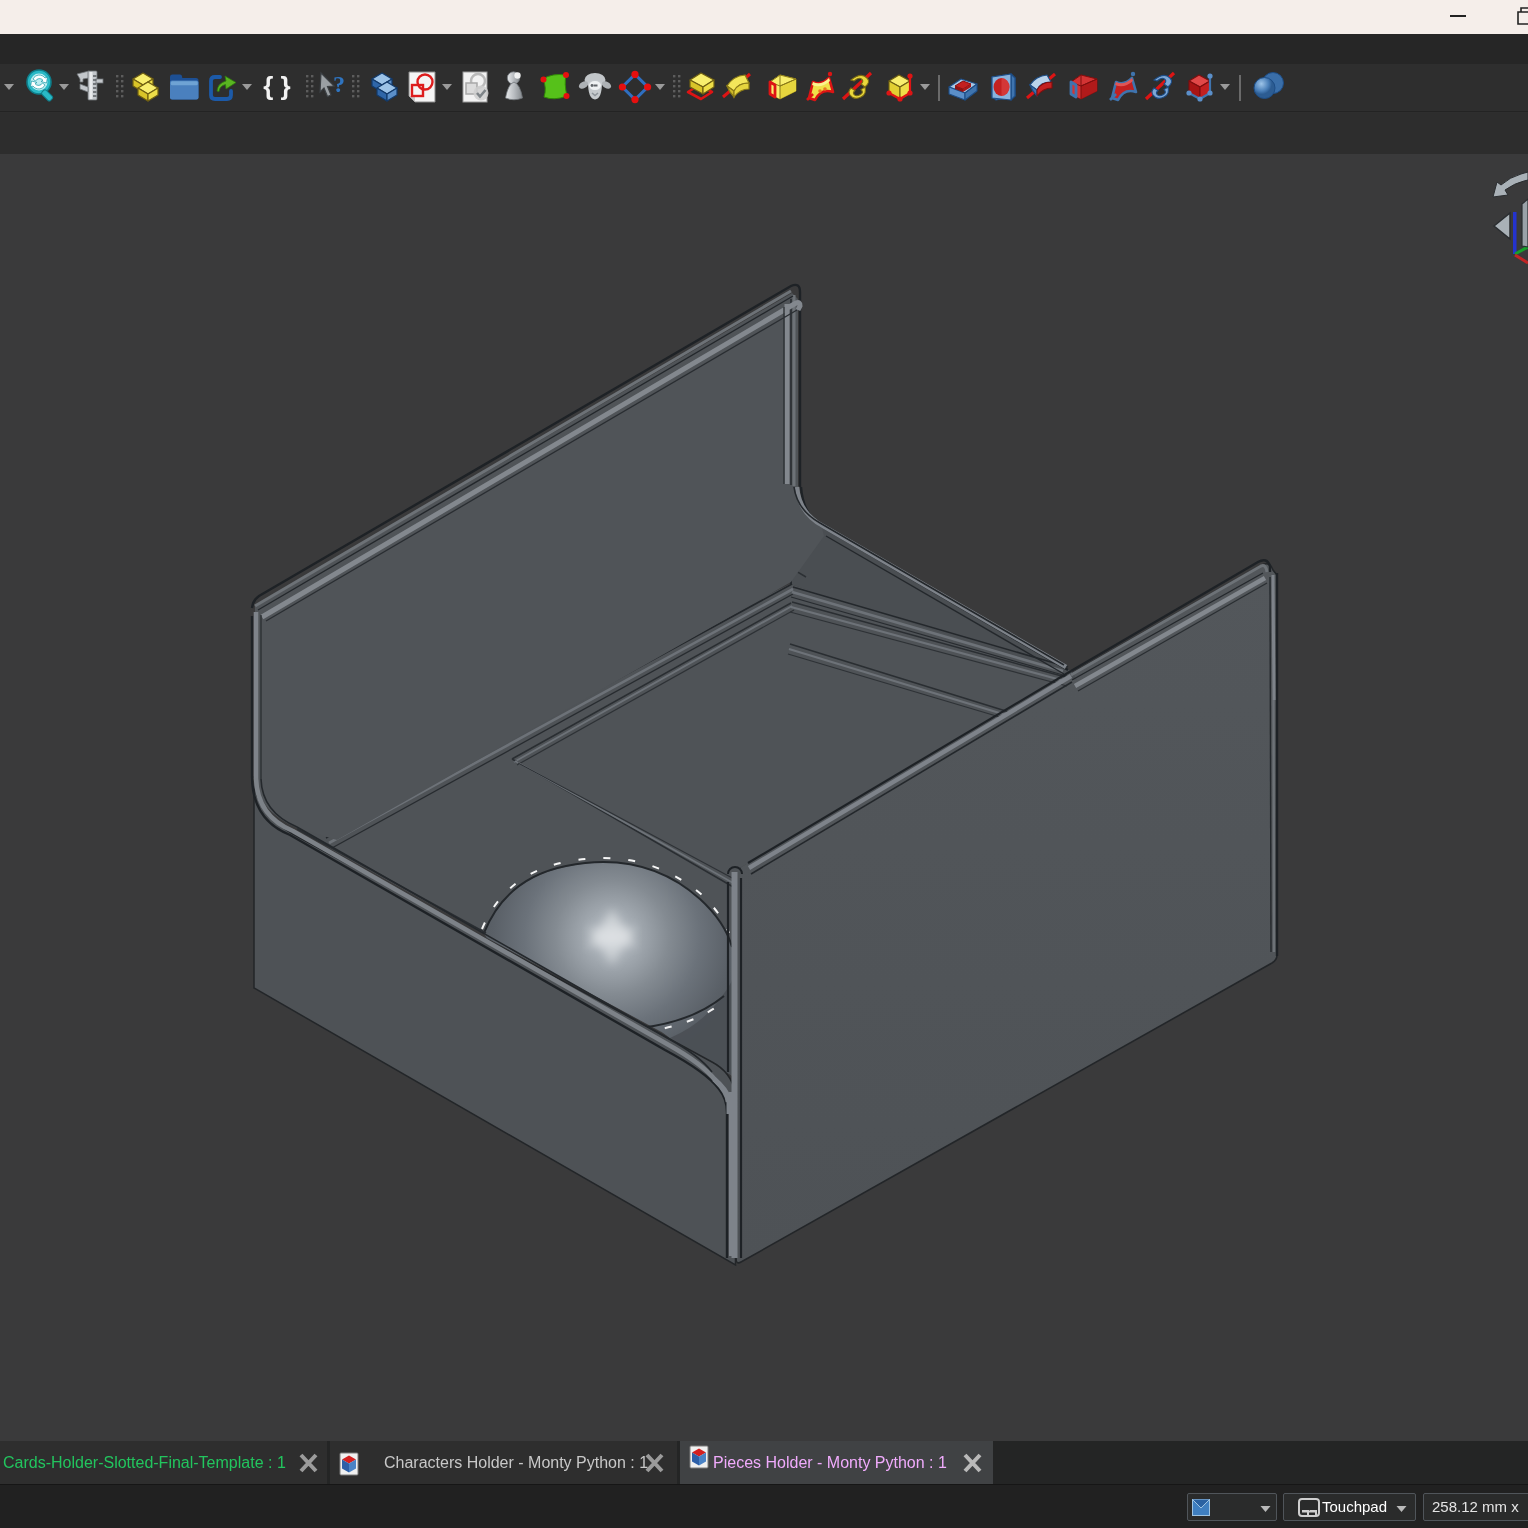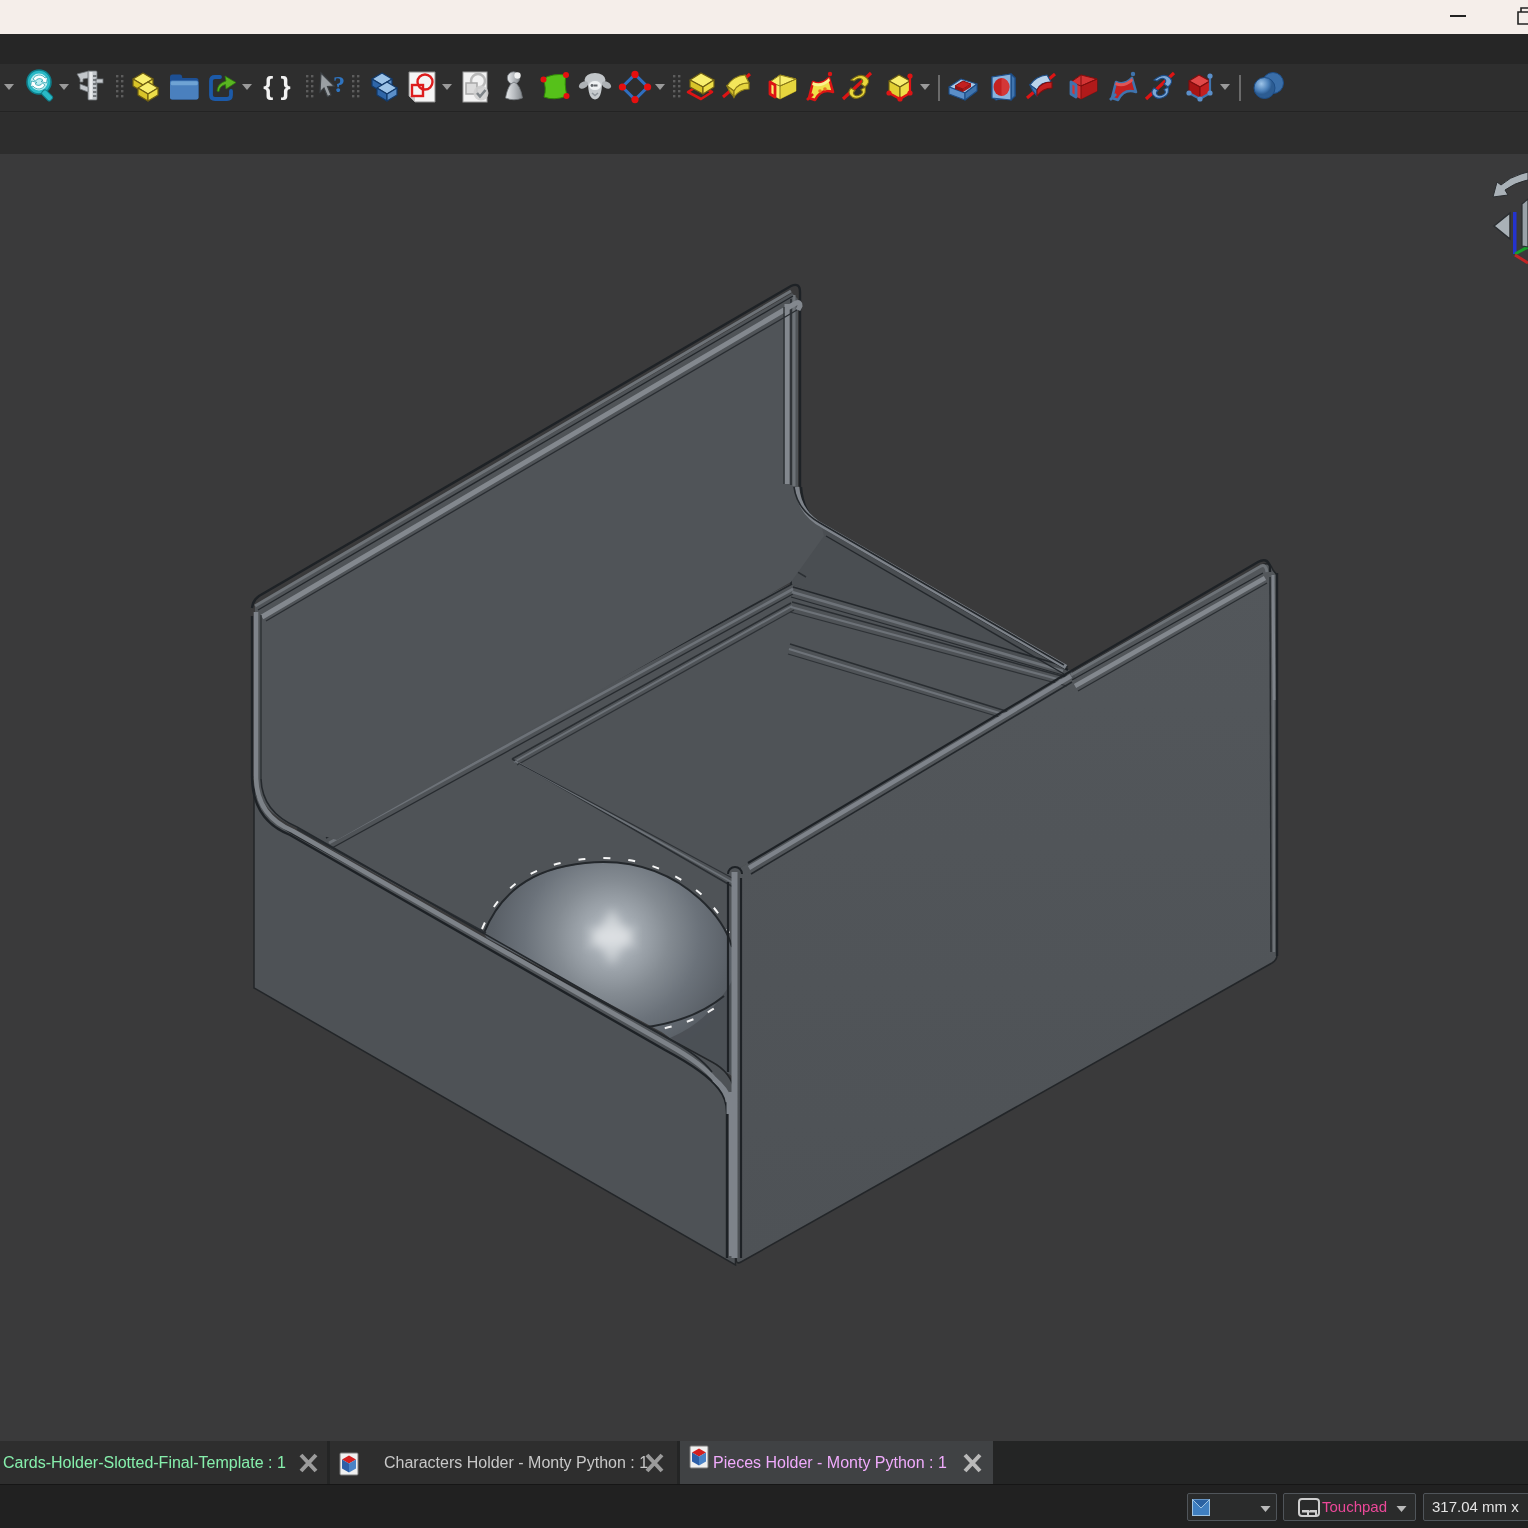--- a/index.html
+++ b/index.html
@@ -460,21 +460,21 @@
 <polygon points="1494,226 1510,213 1510,239" fill="#a9b1b7" stroke="#2a2d30" stroke-width="1.5"></polygon>
 <rect x="1513" y="212" width="3.5" height="42" fill="#2433cf"></rect>
 <path d="M 1515,254 L 1528,247" stroke="#17a02b" stroke-width="3"></path>
 <path d="M 1515,255 L 1528,263" stroke="#c32424" stroke-width="3"></path>
 <path d="M 1522,204 L 1528,199 L 1528,247 L 1522,246 Z" fill="#9aa2a8" stroke="#2a2d30" stroke-width="1.2"></path>
 </g>
 </svg>
 
 <div class="abs" style="left:0;top:1441px;width:1528px;height:43px;background:#242525;">
   <div class="abs" style="left:0;top:0;width:327px;height:43px;background:#2e2e2e;"></div>
-  <div class="abs" style="left:3px;top:13px;width:300px;color:#86efac;font-size:16px;">Cards-Holder-Slotted-Final-Template&nbsp;:&nbsp;1</div>
+  <div class="abs" style="left:3px;top:13px;width:300px;color:#22c55e;font-size:16px;">Cards-Holder-Slotted-Final-Template&nbsp;:&nbsp;1</div>
   <svg class="abs" style="left:297px;top:11px" width="23" height="22" viewBox="0 0 23 22">
       <path d="M4 3 L19 19 M19 3 L4 19" stroke="#9b9b9b" stroke-width="4"></path>
     </svg>
   <div class="abs" style="left:330px;top:0;width:347px;height:43px;background:#2e2e2e;"></div>
   <svg style="position:absolute;left:339px;top:11px" width="20" height="24" viewBox="0 0 20 24">
 <rect x="1" y="1" width="18" height="22" rx="1" fill="#f0f0f0" stroke="#7a7a7a"></rect>
 <polygon points="10,3.5 17,7.5 10,11.5 3,7.5" fill="#d42020"></polygon>
 <polygon points="3,7.5 10,11.5 10,20.5 3,16.5" fill="#2d5fa8"></polygon>
 <polygon points="10,11.5 17,7.5 17,16.5 10,20.5" fill="#4a83c6"></polygon>
 </svg>
@@ -503,20 +503,20 @@
     </svg>
     <svg class="abs" style="left:72px;top:11px" width="11" height="8" viewBox="0 0 11 8">
         <polygon points="0.5,1 10.5,1 5.5,7" fill="#b9b9b9"></polygon>
       </svg>
   </div>
   <div class="abs" style="left:1283px;top:8px;width:133px;height:28px;background:#2a2b2b;border:1px solid #50555a;border-radius:2px;">
     <svg class="abs" style="left:14px;top:4px" width="22" height="19" viewBox="0 0 22 19">
       <rect x="1" y="1" width="20" height="17" rx="3" fill="none" stroke="#cfcfcf" stroke-width="2"></rect>
       <path d="M4 13 h6 v4 M12 13 h6 v4 M4 13.5 h14" fill="none" stroke="#cfcfcf" stroke-width="2"></path>
     </svg>
-    <div class="abs" style="left:38px;top:4px;color:#ec4899;font-size:15px;">Touchpad</div>
+    <div class="abs" style="left:38px;top:4px;color:#ffffff;font-size:15px;">Touchpad</div>
     <svg class="abs" style="left:112px;top:11px" width="11" height="8" viewBox="0 0 11 8">
         <polygon points="0.5,1 10.5,1 5.5,7" fill="#b9b9b9"></polygon>
       </svg>
   </div>
   <div class="abs" style="left:1423px;top:8px;width:110px;height:28px;background:#2a2b2b;border:1px solid #50555a;border-radius:2px;">
-    <div class="abs" style="left:8px;top:4px;color:#e4e4e4;font-size:15px;white-space:nowrap;">317.04 mm x</div>
+    <div class="abs" style="left:8px;top:4px;color:#e4e4e4;font-size:15px;white-space:nowrap;">258.12 mm x</div>
   </div>
 </div>
 </body></html>

